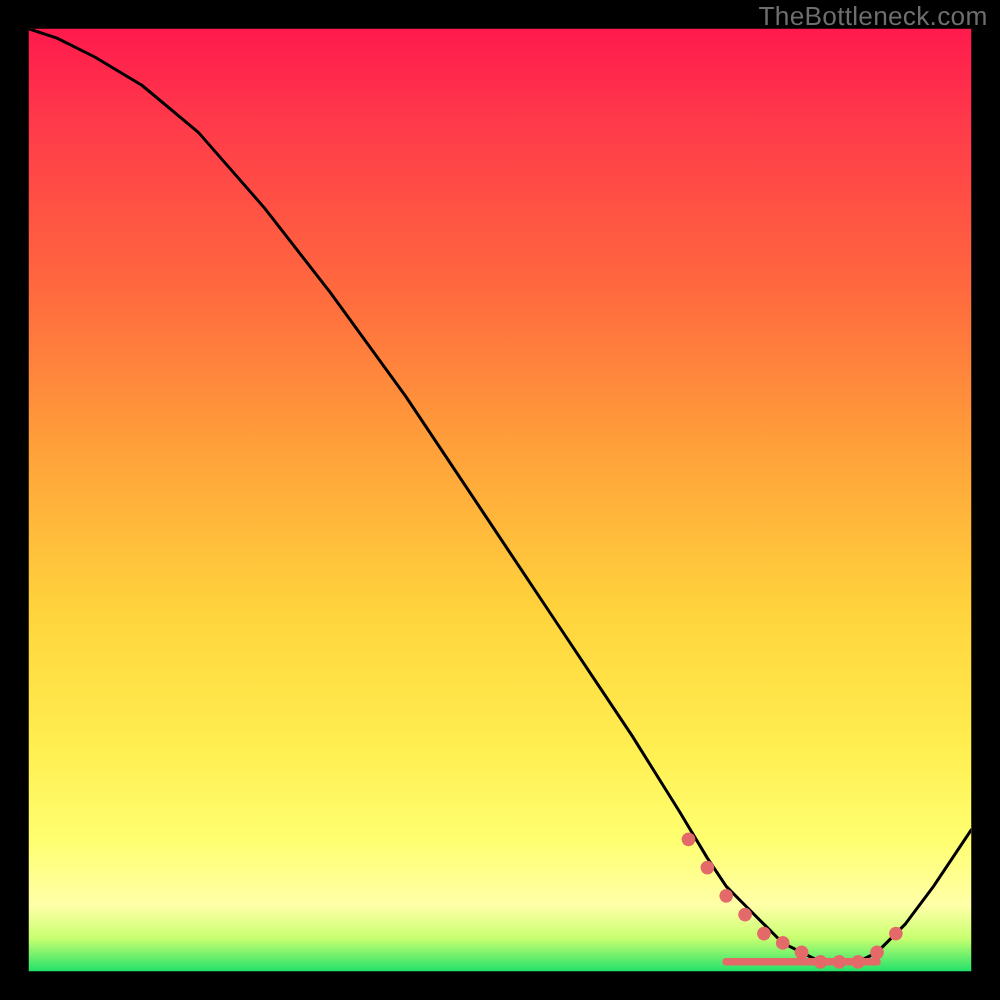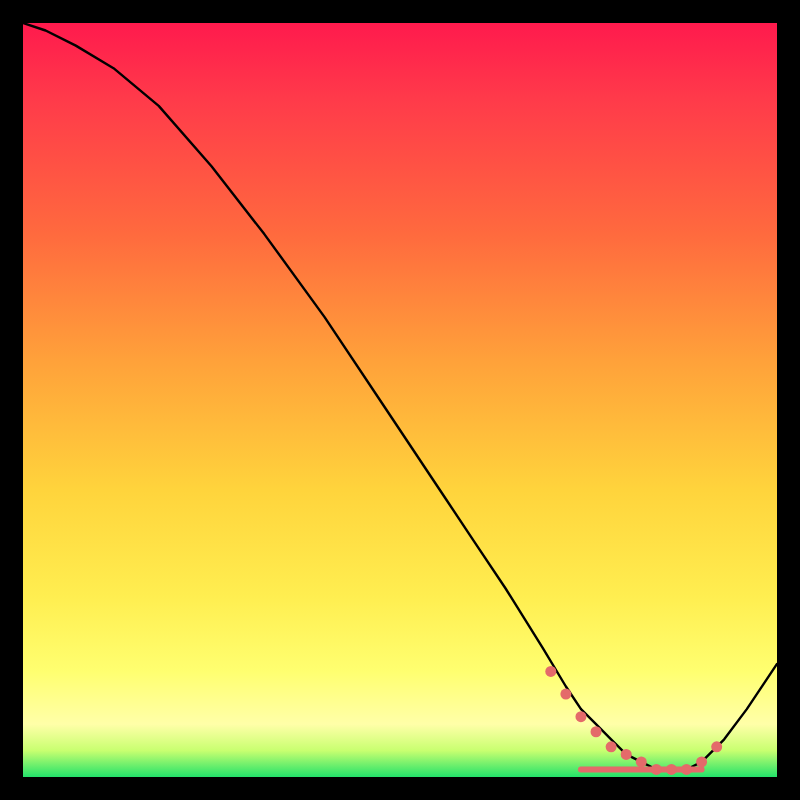--- a/index.html
+++ b/index.html
@@ -76,13 +76,14 @@
           <circle cx="603.2" cy="731.38" r="5.5" fill="#e46a6a"></circle>
           <circle cx="618.28" cy="738.92" r="5.5" fill="#e46a6a"></circle>
           <circle cx="633.36" cy="746.46" r="5.5" fill="#e46a6a"></circle>
           <circle cx="648.4399999999999" cy="746.46" r="5.5" fill="#e46a6a"></circle>
           <circle cx="663.52" cy="746.46" r="5.5" fill="#e46a6a"></circle>
           <circle cx="678.6" cy="738.92" r="5.5" fill="#e46a6a"></circle>
           <circle cx="693.6800000000001" cy="723.84" r="5.5" fill="#e46a6a"></circle>
         </g>
     </svg>
   </div>
+  <div class="watermark">TheBottleneck.com</div>
 </div>
 
 </body></html>

